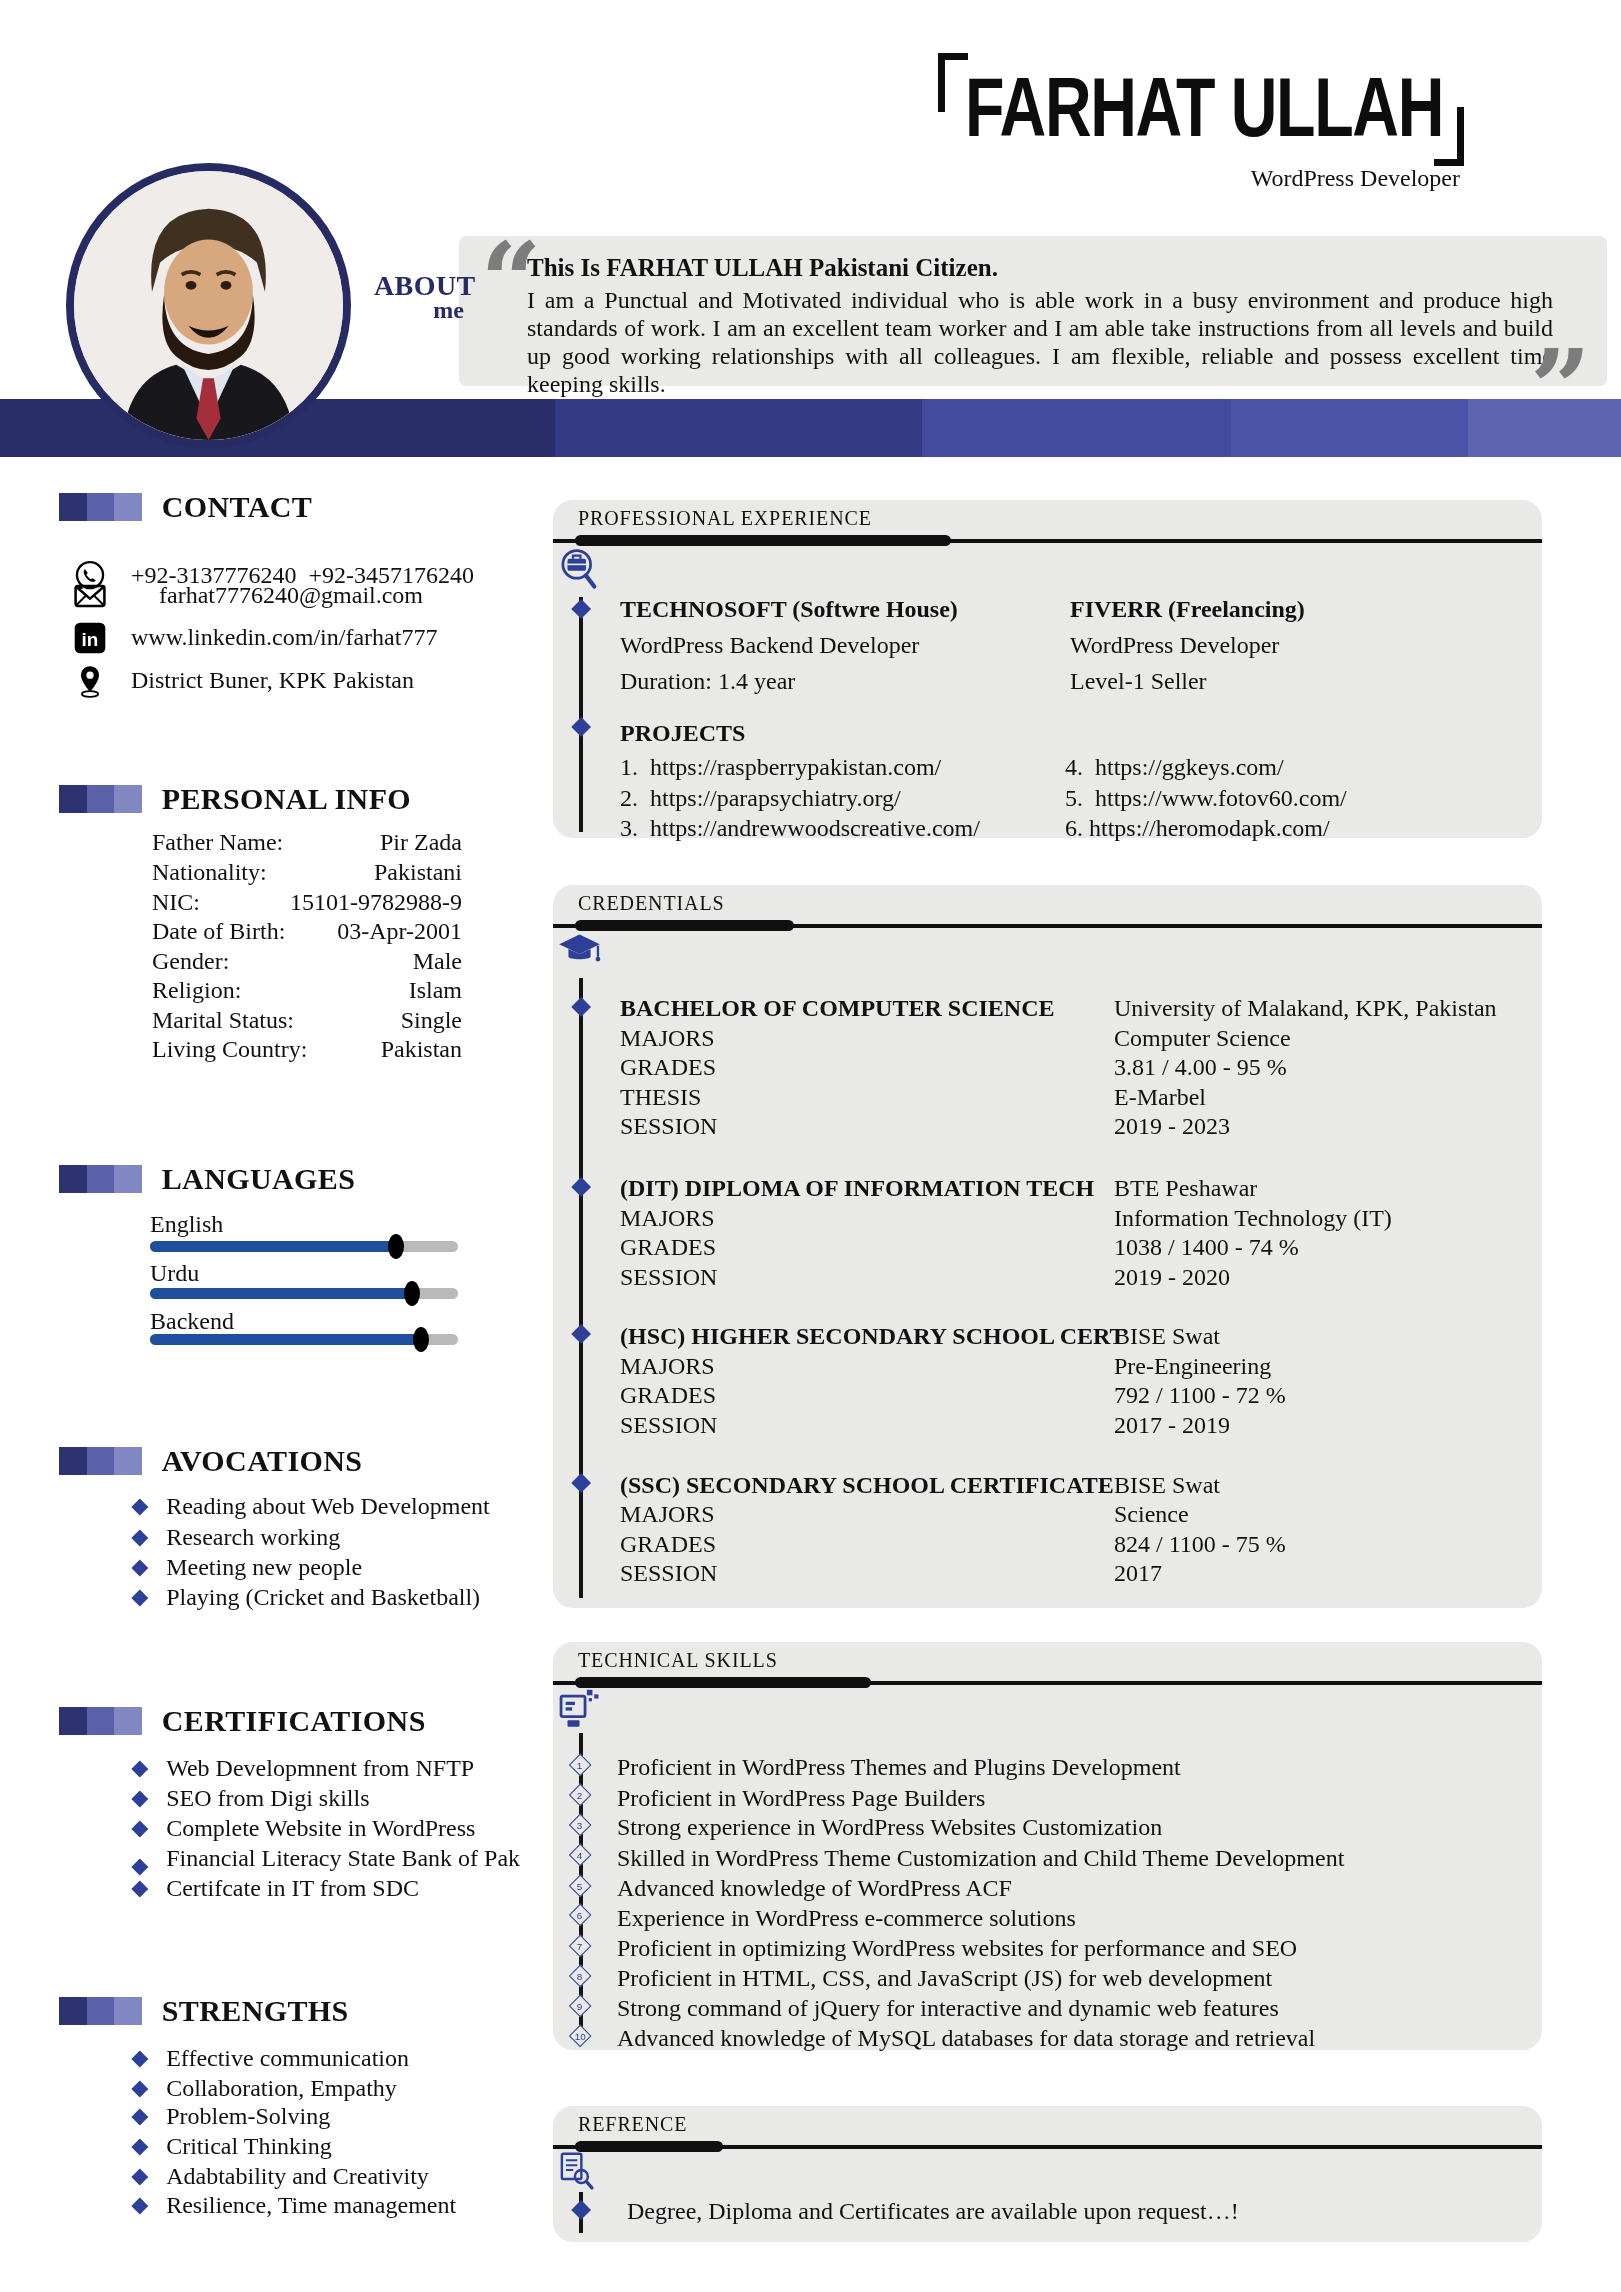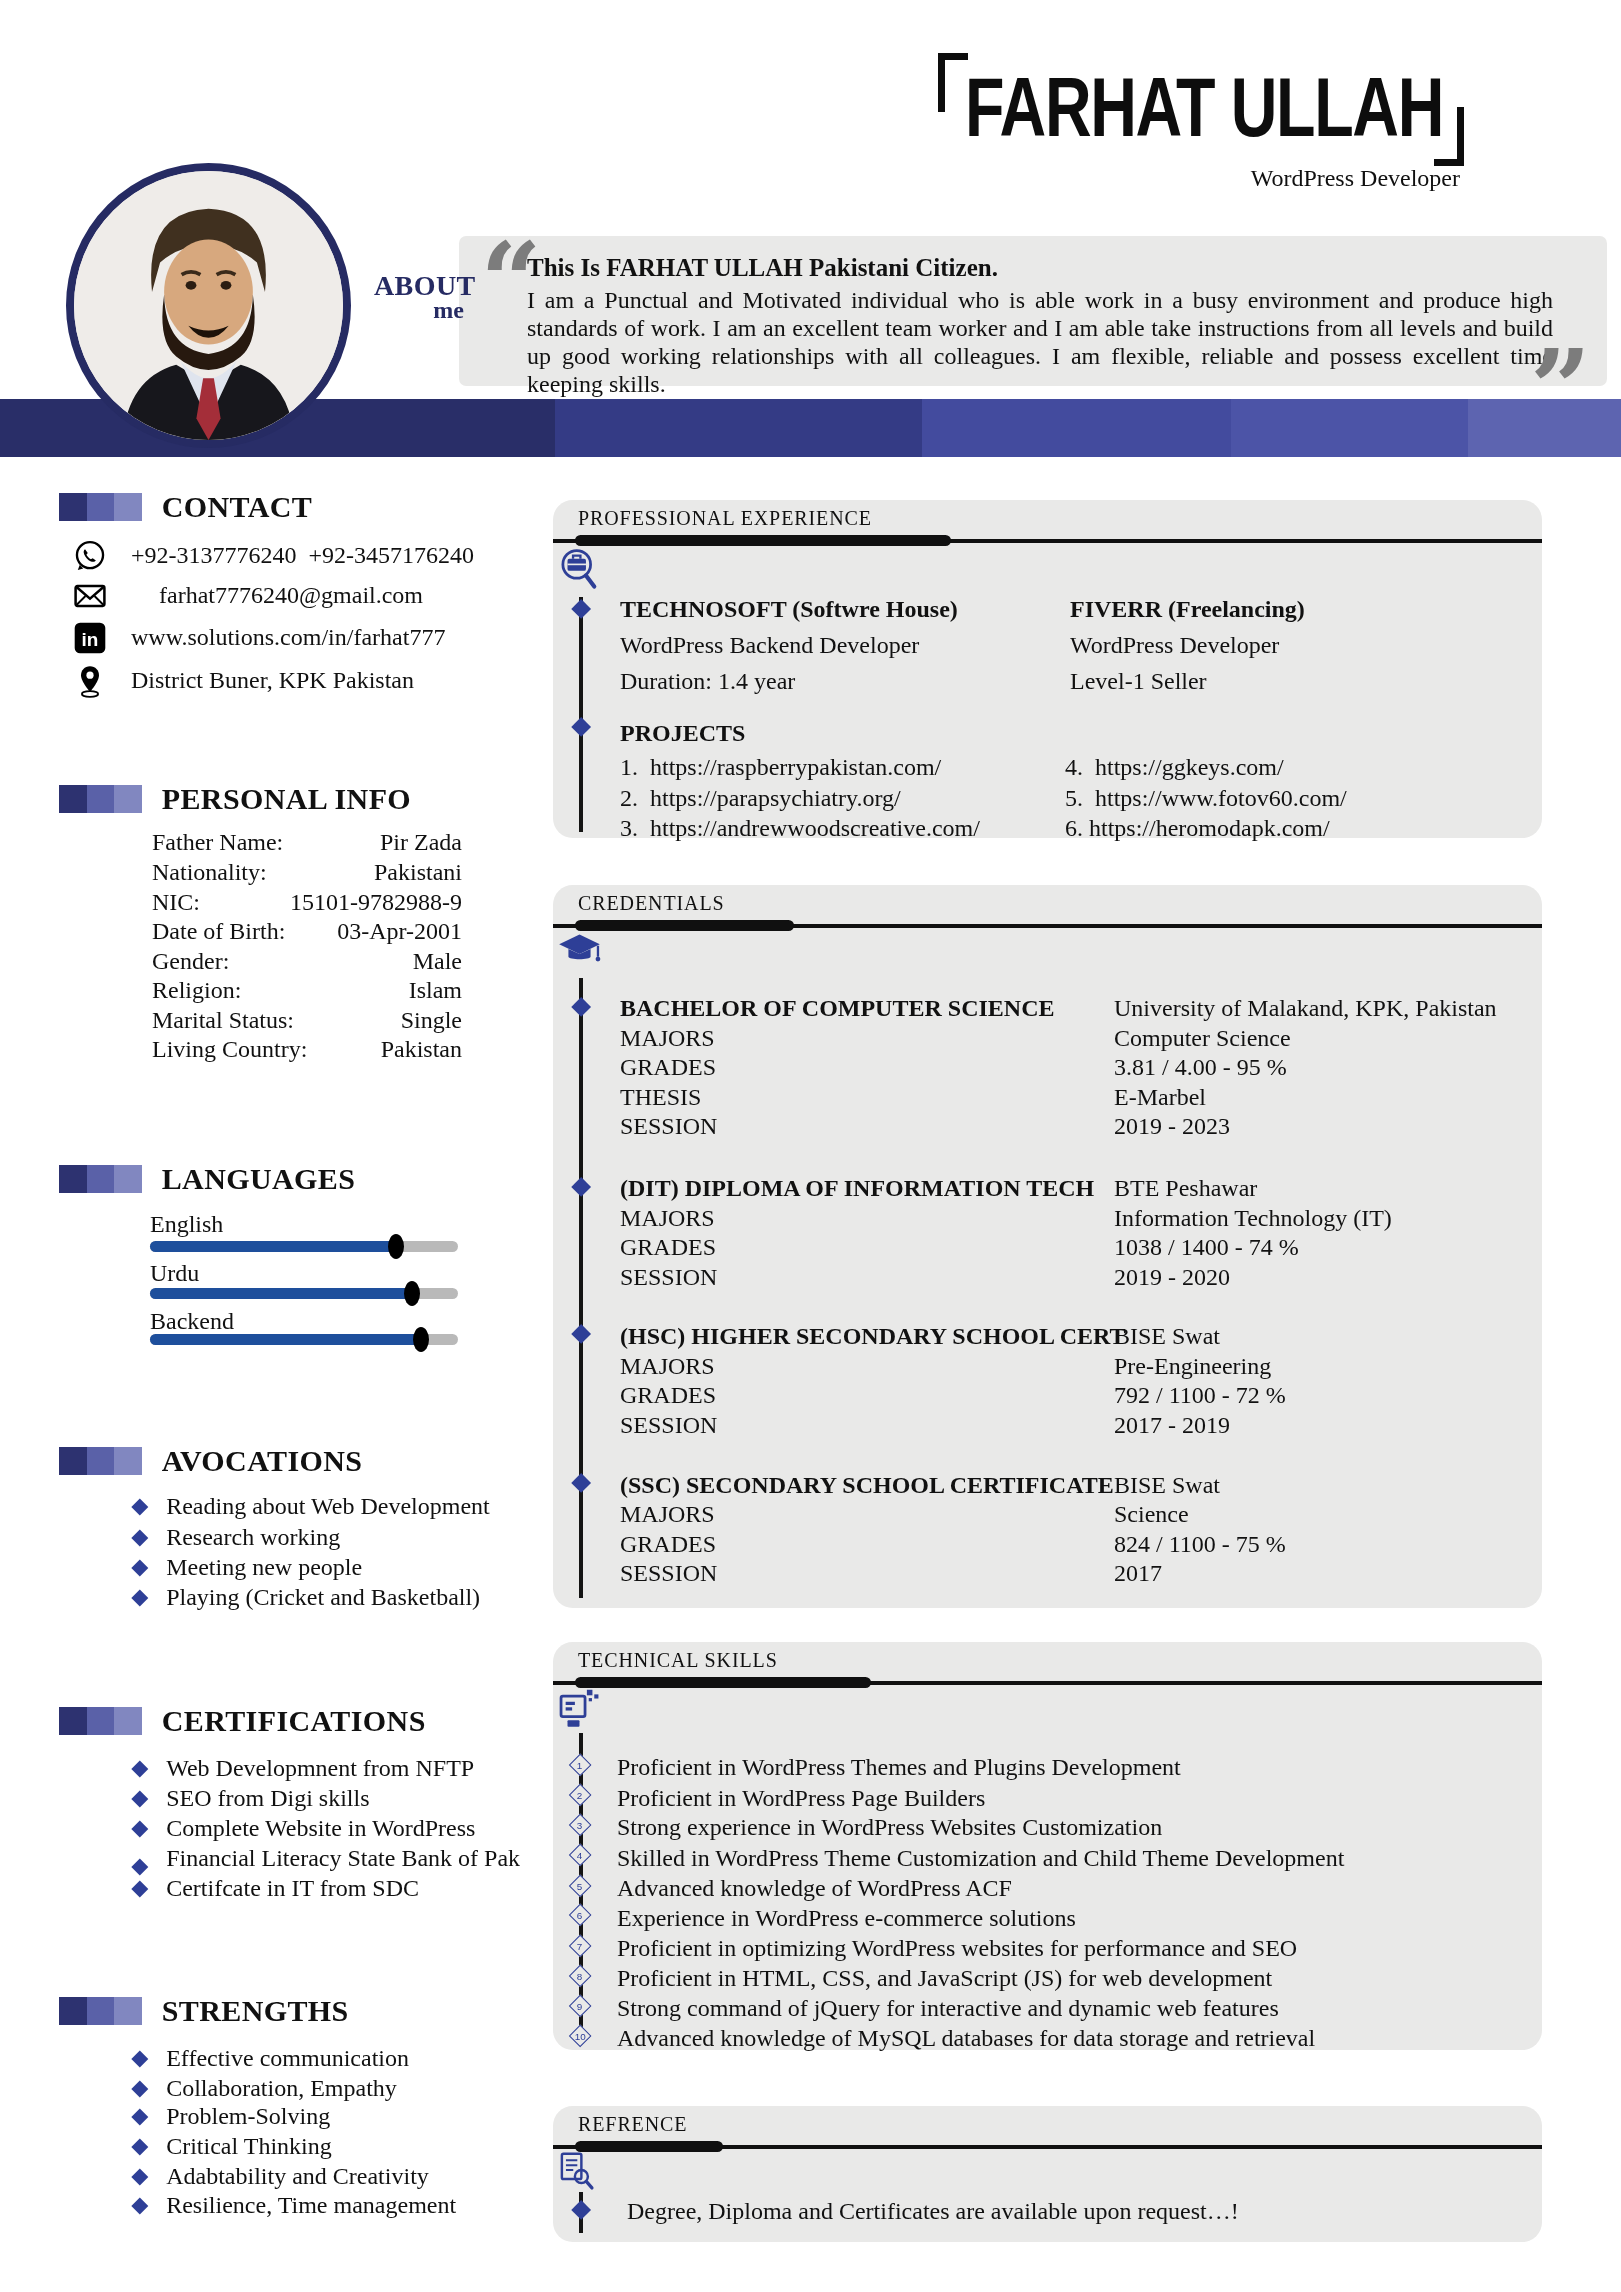--- a/index.html
+++ b/index.html
@@ -132,21 +132,21 @@
   </div>
 
   <div class="sec-head" style="top:490px;">
     <span class="blk">
         <i></i>
         <i></i>
         <i></i>
       </span>
     <span class="sec-title">CONTACT</span>
   </div>
-  <div class="ct-row" style="top:536px;">
+  <div class="ct-row" style="top:556px;">
     <span class="ct-icon">
       <svg viewBox="0 0 40 40">
           <circle cx="20" cy="19" r="14.5" fill="none" stroke="#000" stroke-width="2.6"></circle>
           <path d="M8.5 30 L6.5 35.5 L12.5 33.8 Z" fill="#000"></path>
           <path d="M14.5 12.5 c-1.5 1 -2 3 -1 5.5 c1.5 3.5 4 6.5 7.5 8 c2.5 1 4.5 .5 5.5 -1 l-3.5 -2.5 l-2 1 c-2 -1 -4 -3 -5 -5 l1.5 -1.8 z" fill="#000"></path>
         </svg>
     </span>
     <span class="ct-text">+92-3137776240  +92-3457176240</span>
   </div>
   <div class="ct-row" style="top:576px;gap:28px;">
@@ -159,21 +159,21 @@
     </span>
     <span class="ct-text">farhat7776240@gmail.com</span>
   </div>
   <div class="ct-row" style="top:618px;">
     <span class="ct-icon">
       <svg viewBox="0 0 40 40">
           <rect x="3" y="3" width="34" height="34" rx="6" fill="#000"></rect>
           <text x="20" y="29" font-family="Liberation Sans, sans-serif" font-size="21" font-weight="bold" fill="#fff" text-anchor="middle">in</text>
         </svg>
     </span>
-    <span class="ct-text">www.solutions.com/in/farhat777</span>
+    <span class="ct-text">www.linkedin.com/in/farhat777</span>
   </div>
   <div class="ct-row" style="top:661px;">
     <span class="ct-icon">
       <svg viewBox="0 0 40 40">
           <ellipse cx="20" cy="34.5" rx="9" ry="3.2" fill="none" stroke="#000" stroke-width="2"></ellipse>
           <path d="M20 3.5 c-6 0 -10 4.5 -10 10 c0 7 10 18.5 10 18.5 s10 -11.5 10 -18.5 c0 -5.5 -4 -10 -10 -10 z" fill="#000"></path>
           <circle cx="20" cy="13.5" r="4" fill="#fff"></circle>
         </svg>
     </span>
     <span class="ct-text">District Buner, KPK Pakistan</span>

